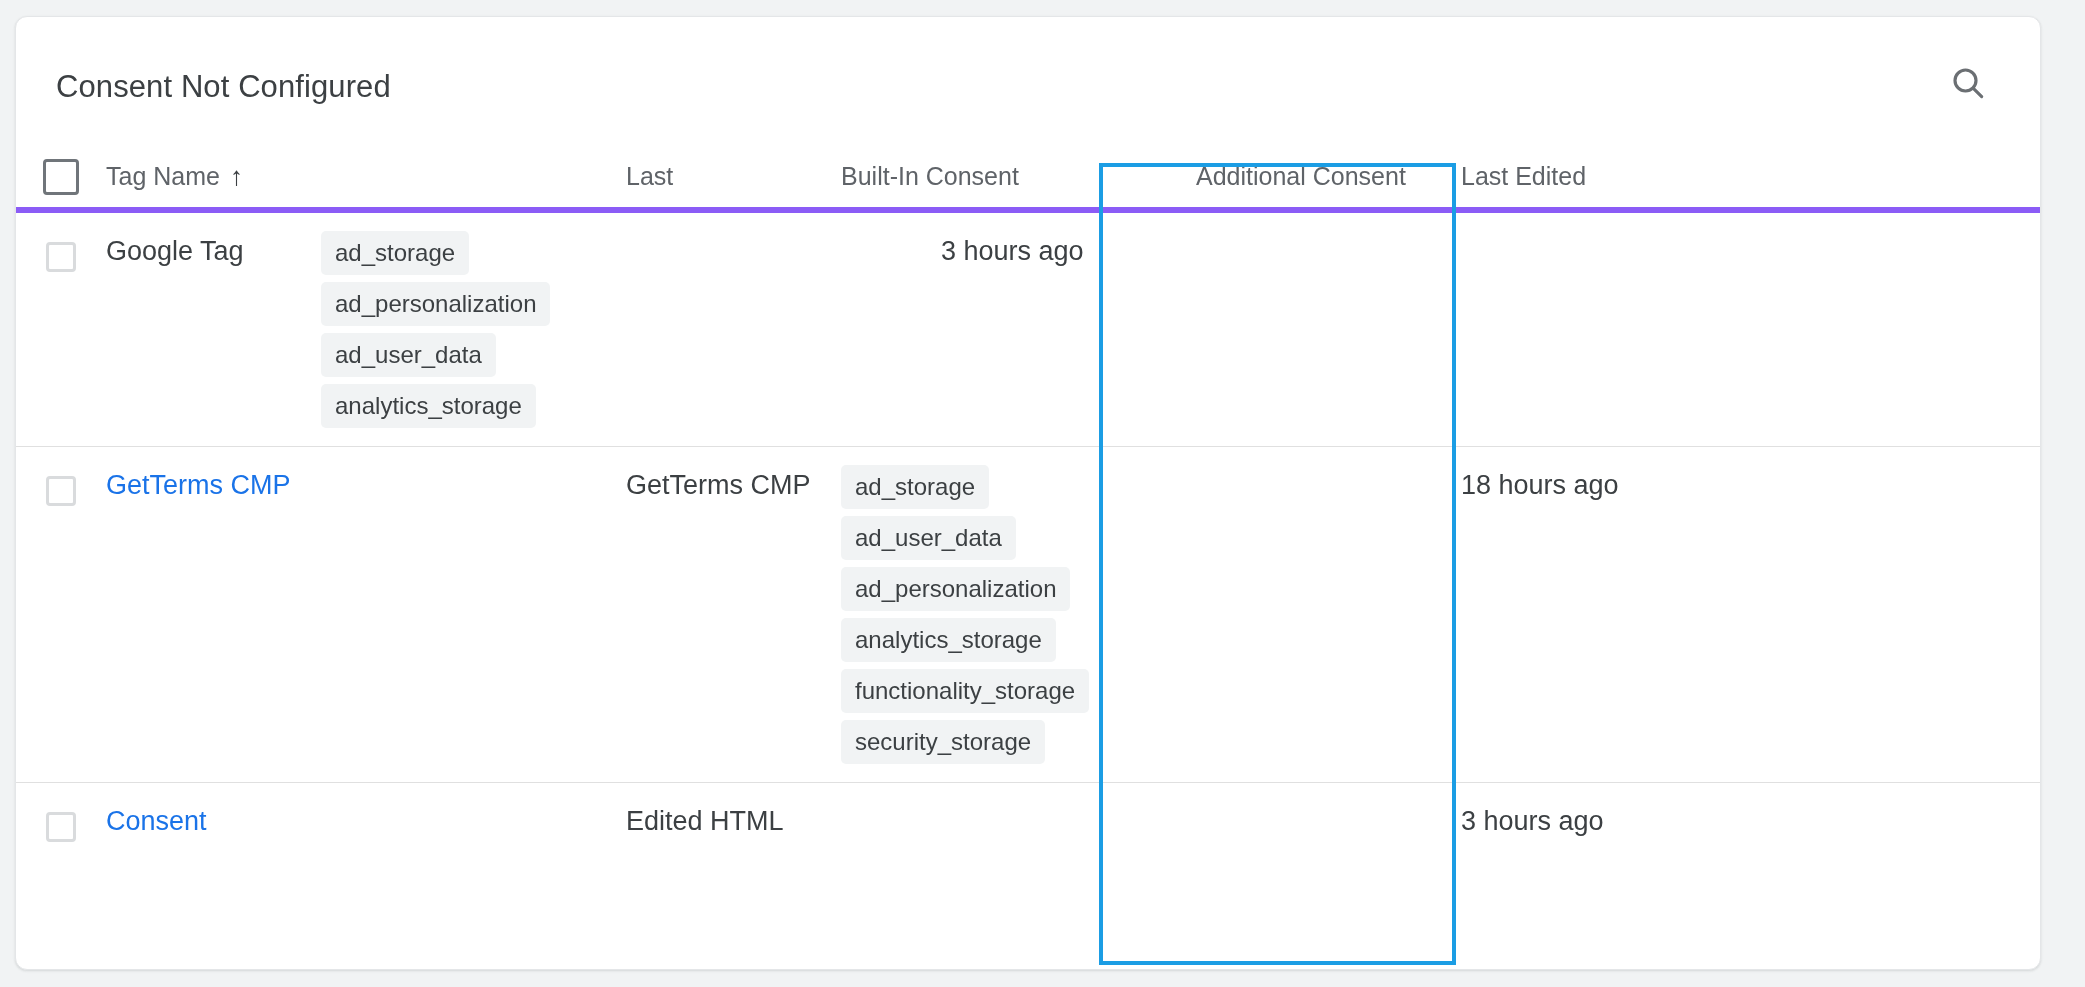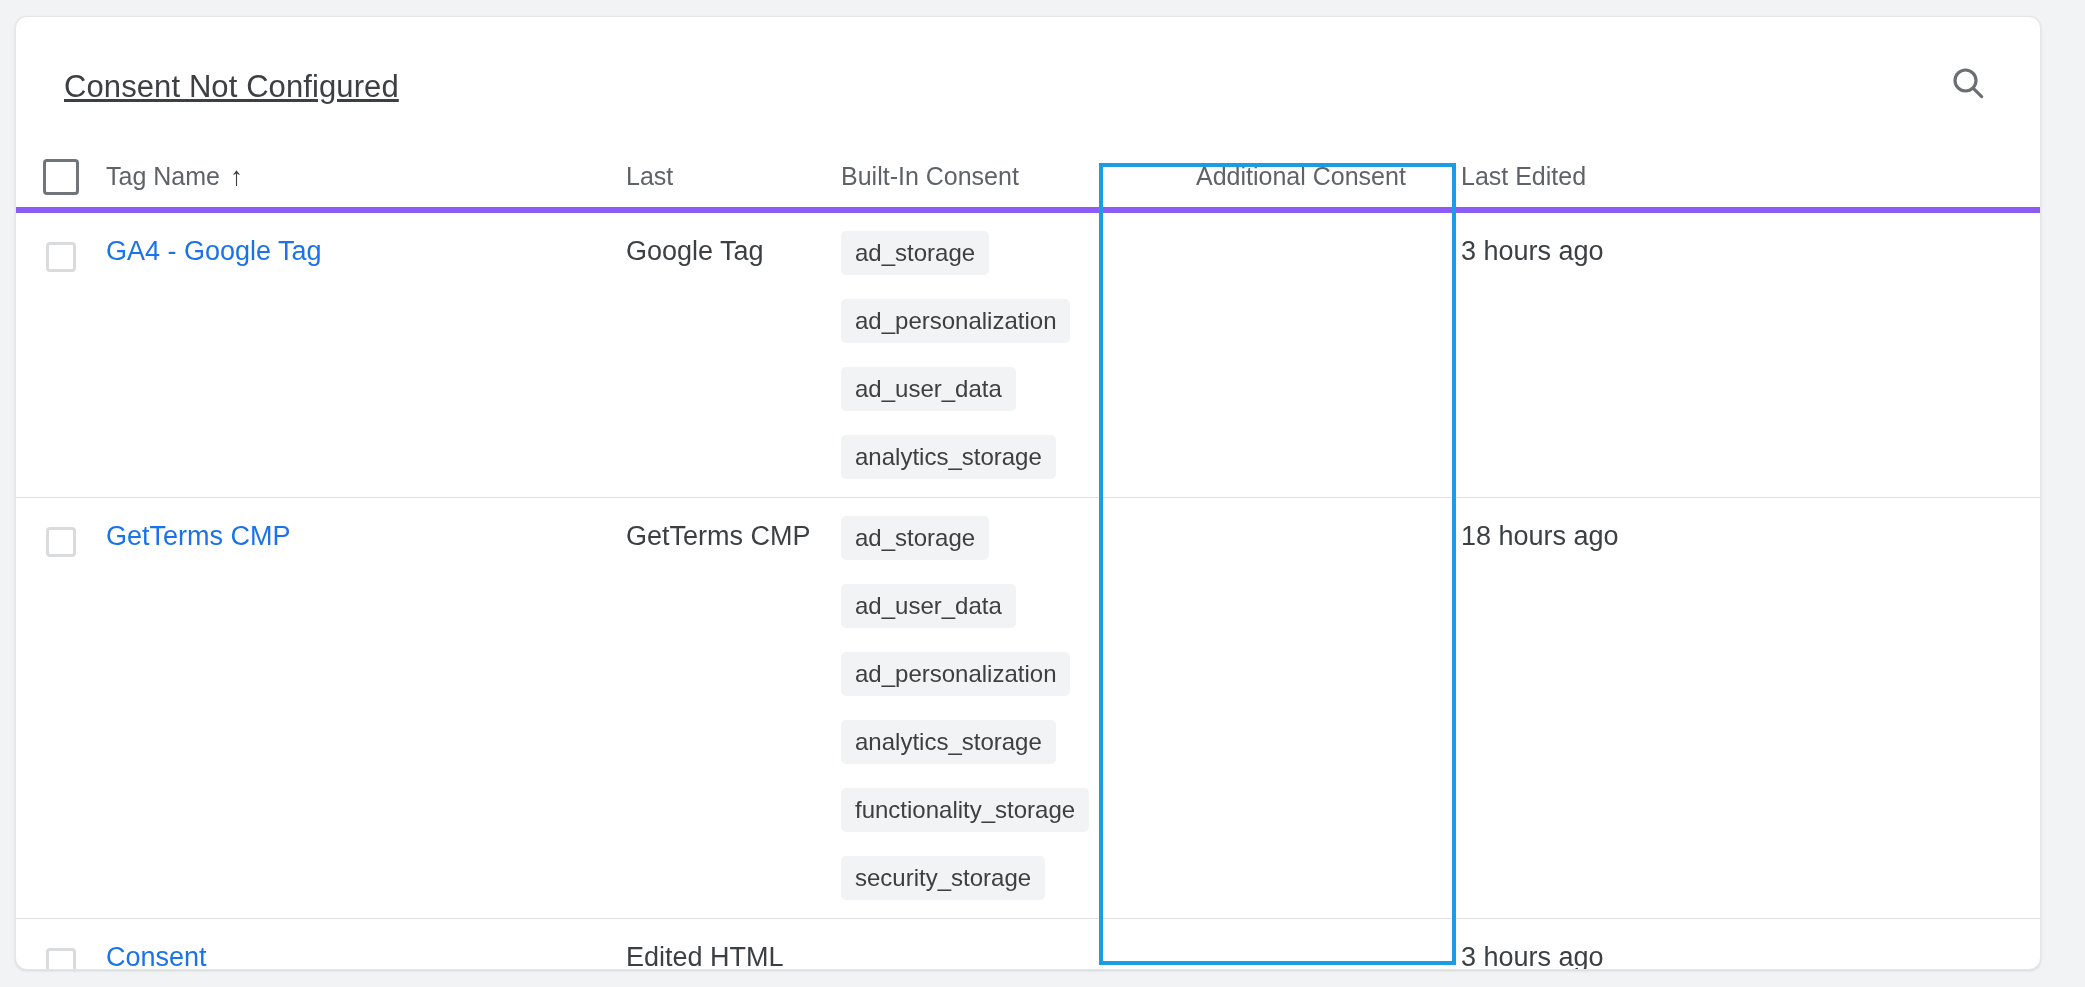--- a/index.html
+++ b/index.html
@@ -22,26 +22,25 @@
 
   
   #card-header {
     position: relative;
     height: 129px;
     display: flex;
     align-items: center;
   }
   #page-title {
     position: absolute;
-    left: 48px; top: 52px;
+    left: 40px; top: 52px;
     font-size: 31px;
     color: #3c4043;
     letter-spacing: 0.1px;
     white-space: nowrap;
-    text-decoration: underline;
   }
   #search-btn {
     position: absolute;
     right: 42px; top: 36px;
     width: 60px; height: 60px;
     display: flex; align-items: center; justify-content: center;
     border-radius: 50%;
     cursor: pointer;
   }
   #search-btn svg { display: block; }
@@ -120,21 +119,21 @@
     cursor: pointer;
   }
 
   
   .chips {
     padding-top: 18px;
     padding-bottom: 18px;
     display: flex;
     flex-direction: column;
     align-items: flex-start;
-    gap: 24px;
+    gap: 7px;
   }
   .chip {
     background: #f1f3f4;
     color: #3c4043;
     font-size: 24px;
     line-height: 1;
     padding: 10px 14px;
     border-radius: 5px;
     white-space: nowrap;
   }
@@ -182,23 +181,20 @@
       </div>
       <div class="c-type th">Last</div>
       <div class="c-bic th">Built-In Consent</div>
       <div class="c-addc th">Additional Consent</div>
       <div class="c-last th">Last Edited</div>
     </div>
 
     <div class="trow r0">
       <div class="c-check">
         <div class="cb-row"></div>
-      </div>
-      <div class="c-name cell">
-        <a class="tag-link">GA4 - Google Tag</a>
       </div>
       <div class="c-type cell">Google Tag</div>
       <div class="c-bic chips">
           <span class="chip">ad_storage</span>
           <span class="chip">ad_personalization</span>
           <span class="chip">ad_user_data</span>
           <span class="chip">analytics_storage</span>
         </div>
       <div class="c-addc chips empty"></div>
       <div class="c-last cell">3 hours ago</div>

